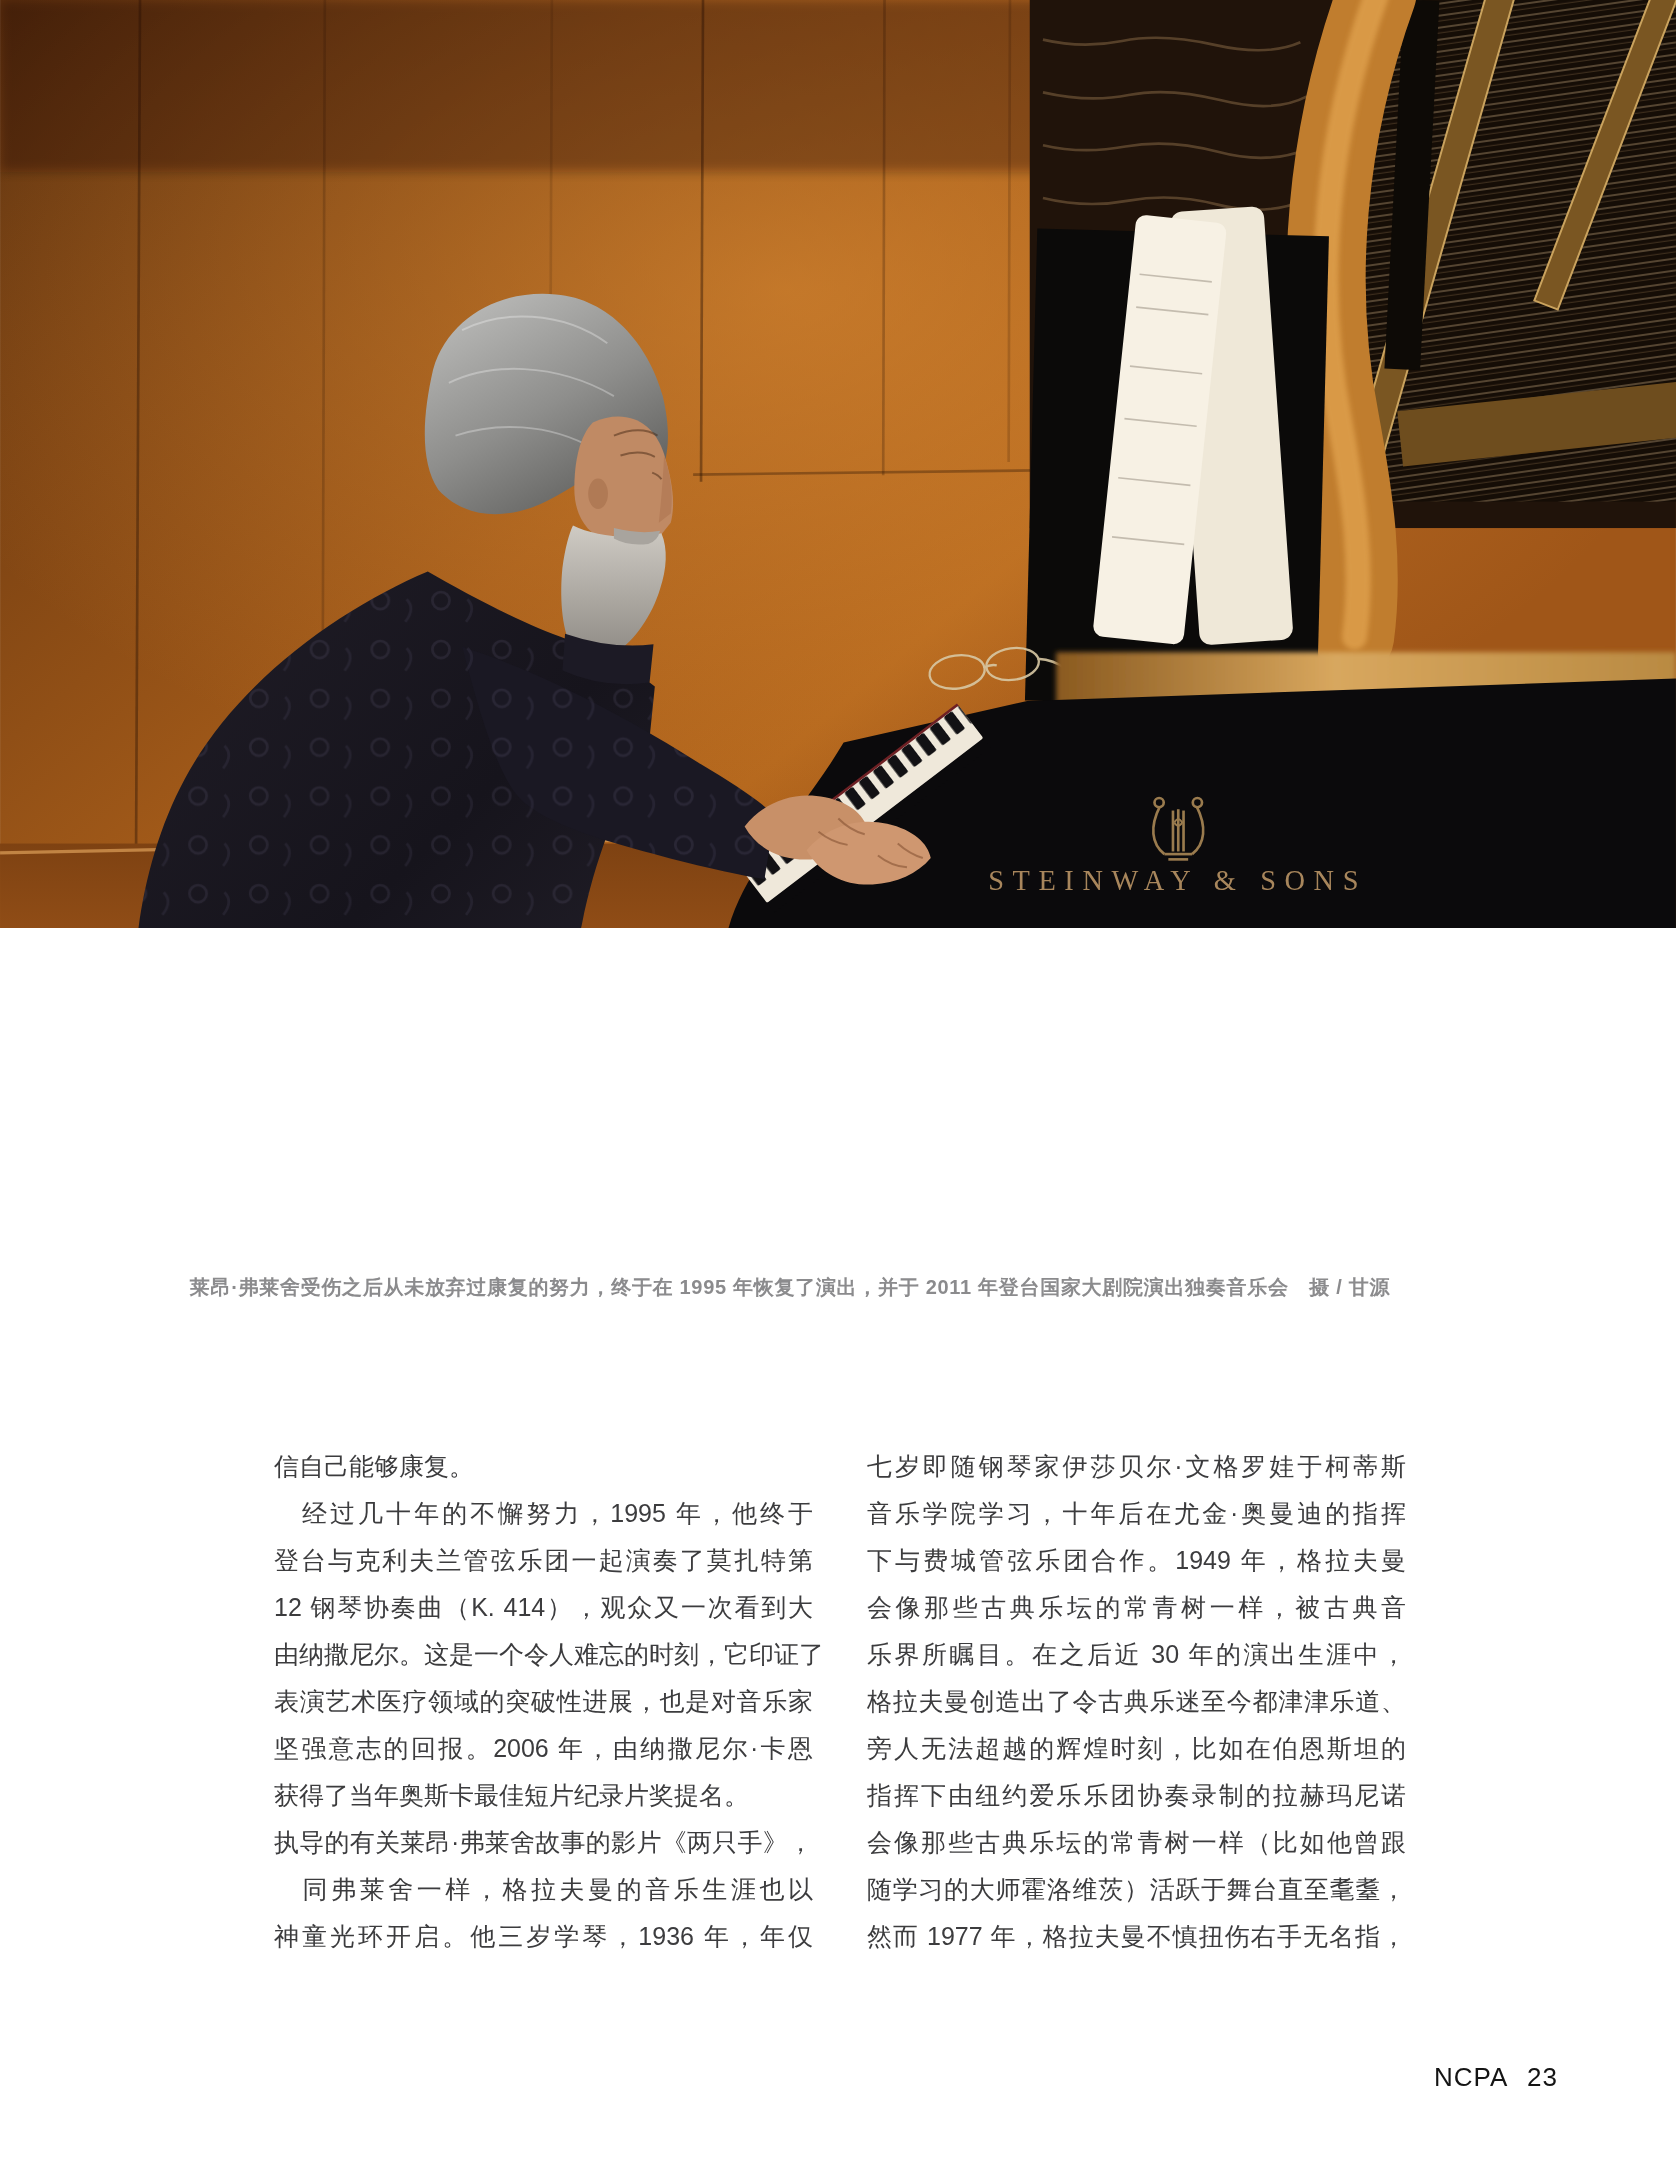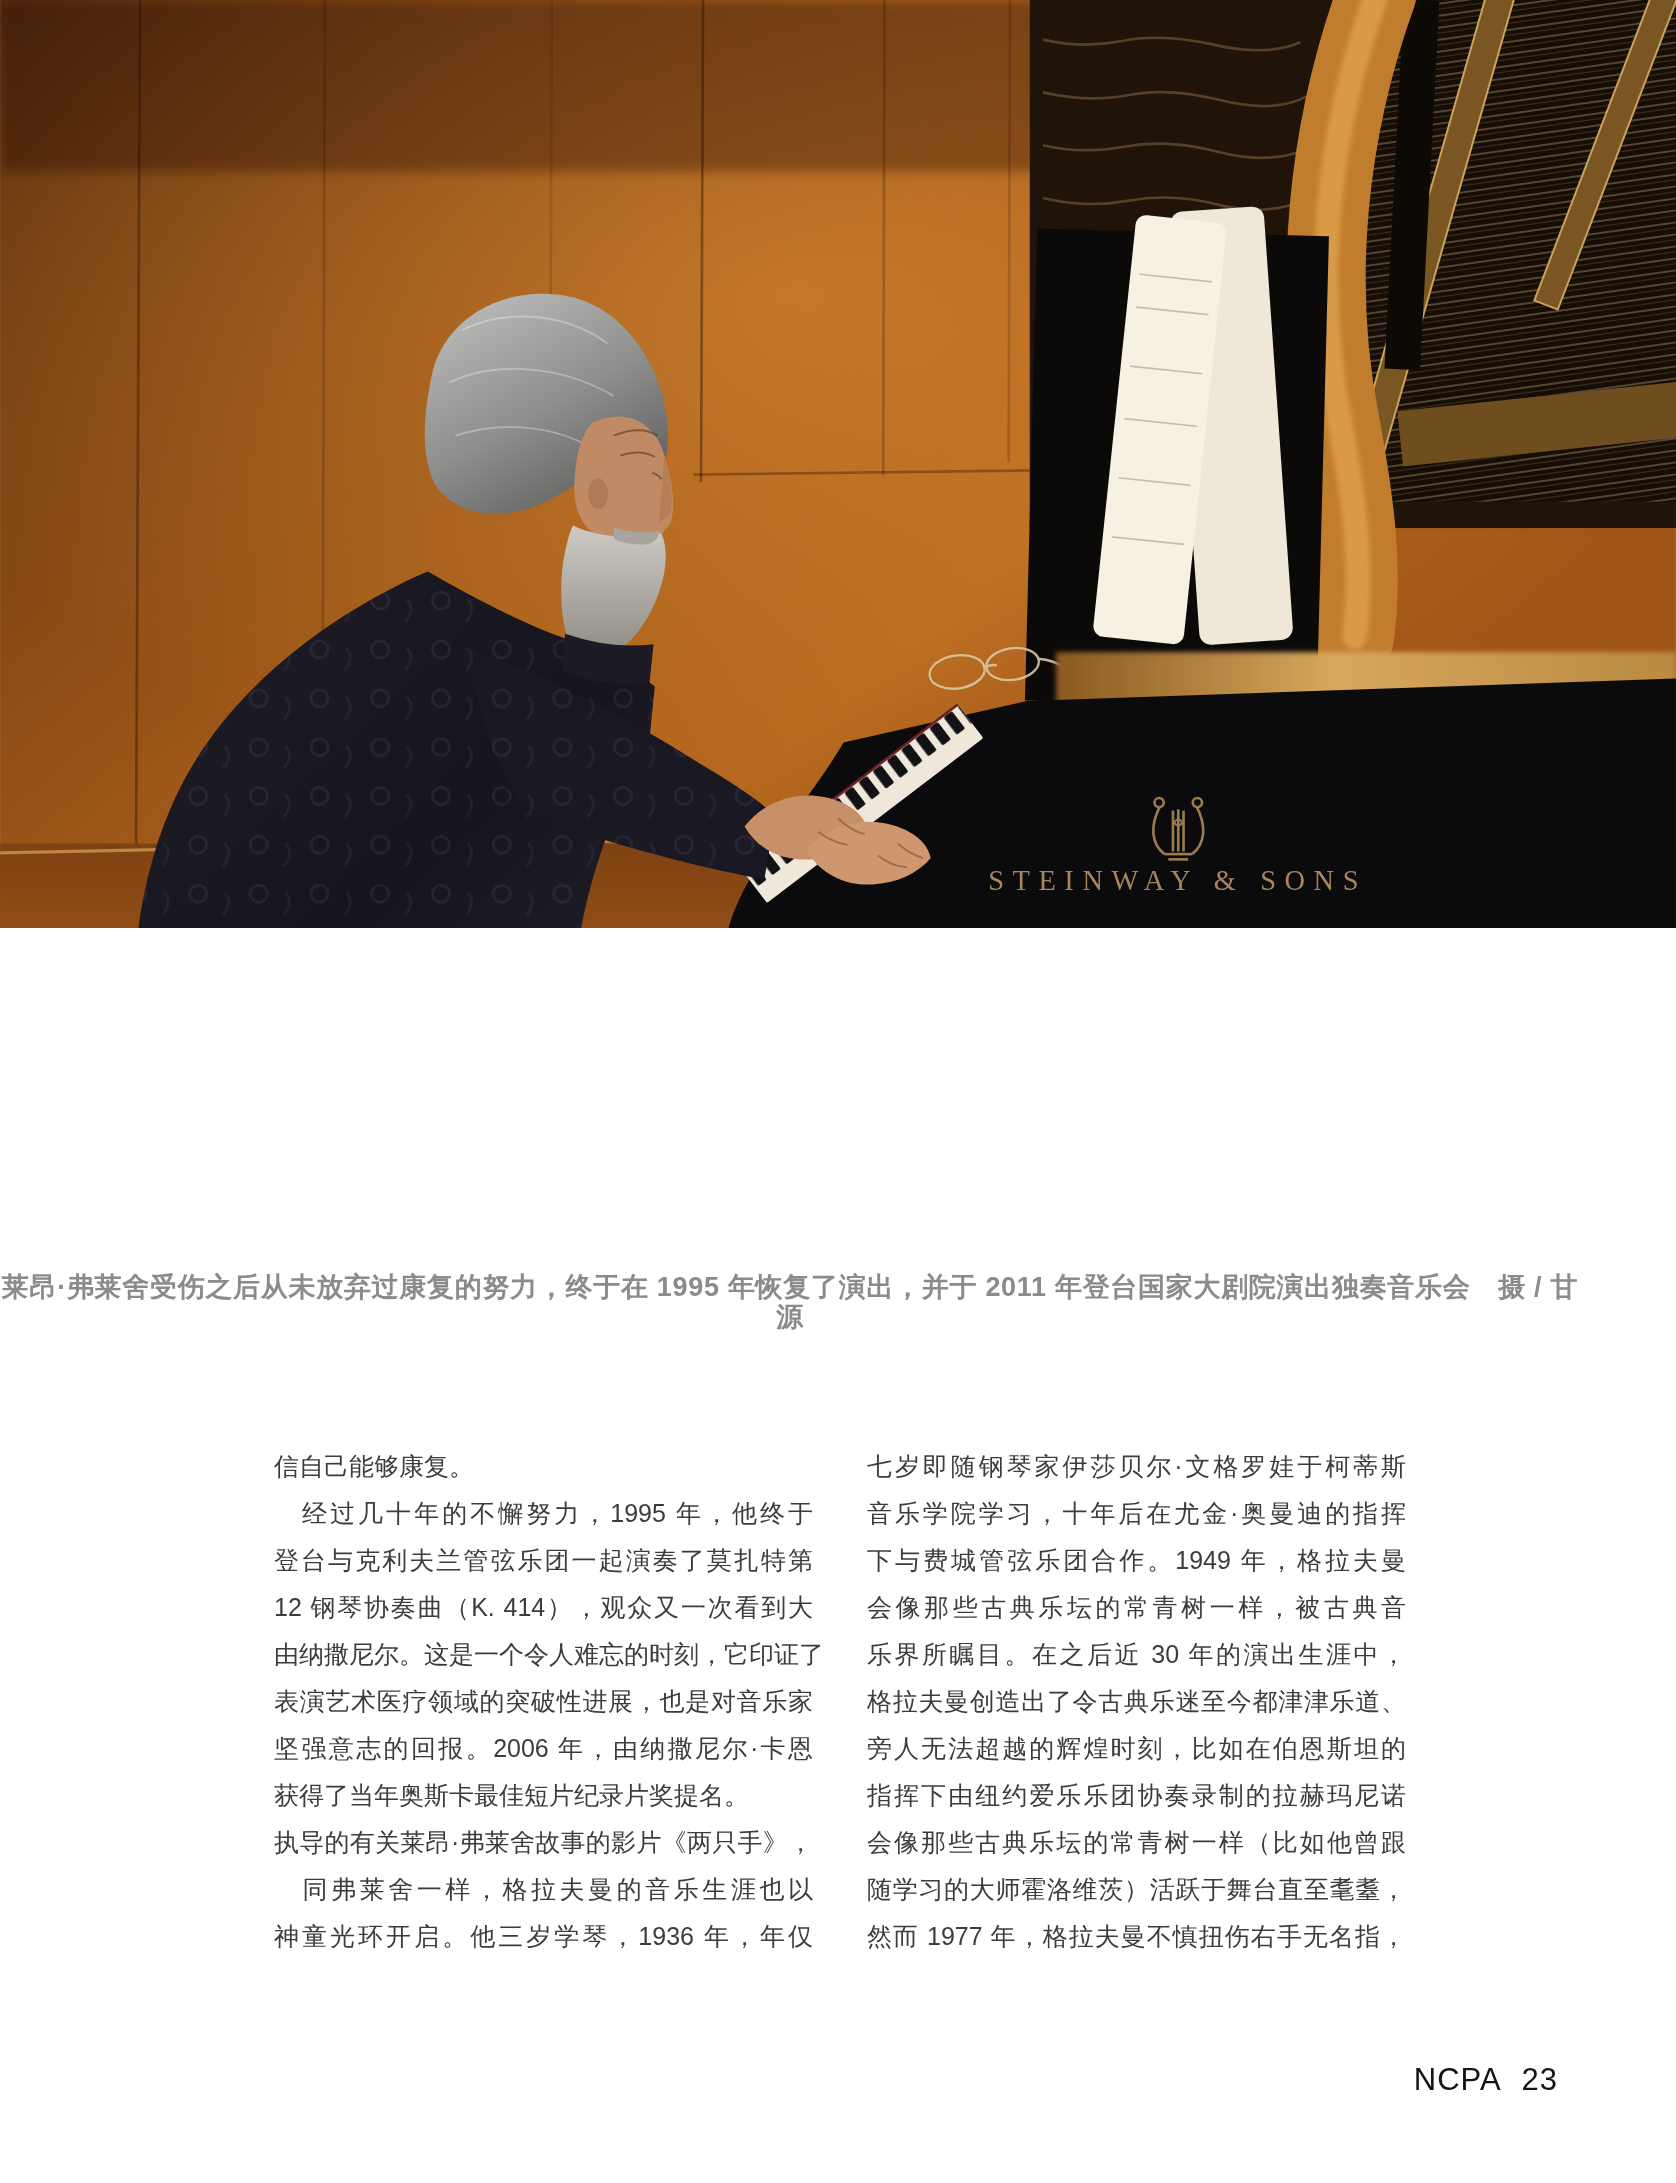--- a/index.html
+++ b/index.html
@@ -10,38 +10,38 @@
     overflow:hidden;
     font-family:"Liberation Sans","DejaVu Sans",sans-serif;
   }
   .photo{
     position:absolute;left:0;top:0;width:1676px;height:928px;overflow:hidden;
   }
   .photo svg{display:block;width:1676px;height:1264px;}
   .caption{
     position:absolute;left:0;top:1272px;width:1580px;
     text-align:center;
-    font-size:27px;font-weight:bold;line-height:30px;
+    font-size:20px;font-weight:bold;line-height:30px;
     color:#8b8b8d;letter-spacing:0.7px;
   }
   .col{
     position:absolute;top:1443px;width:539px;
     font-size:25px;color:#3c3c3e;
   }
   .col-left{left:274px;}
   .col-right{left:867px;}
   .bline{
     height:47px;line-height:47px;
     text-align:justify;text-align-last:justify;
     white-space:nowrap;
   }
   .bline.pend{text-align-last:left;}
   .pagenum{
     position:absolute;top:2062px;right:118px;
-    font-size:31px;font-weight:500;color:#141414;
+    font-size:26px;font-weight:500;color:#141414;
     letter-spacing:1px;word-spacing:12px;
   }
 </style>
 </head>
 <body>
 
 <div class="page">
 
   <div class="photo">
     <svg viewBox="0 0 2539 1915" xmlns="http://www.w3.org/2000/svg">

